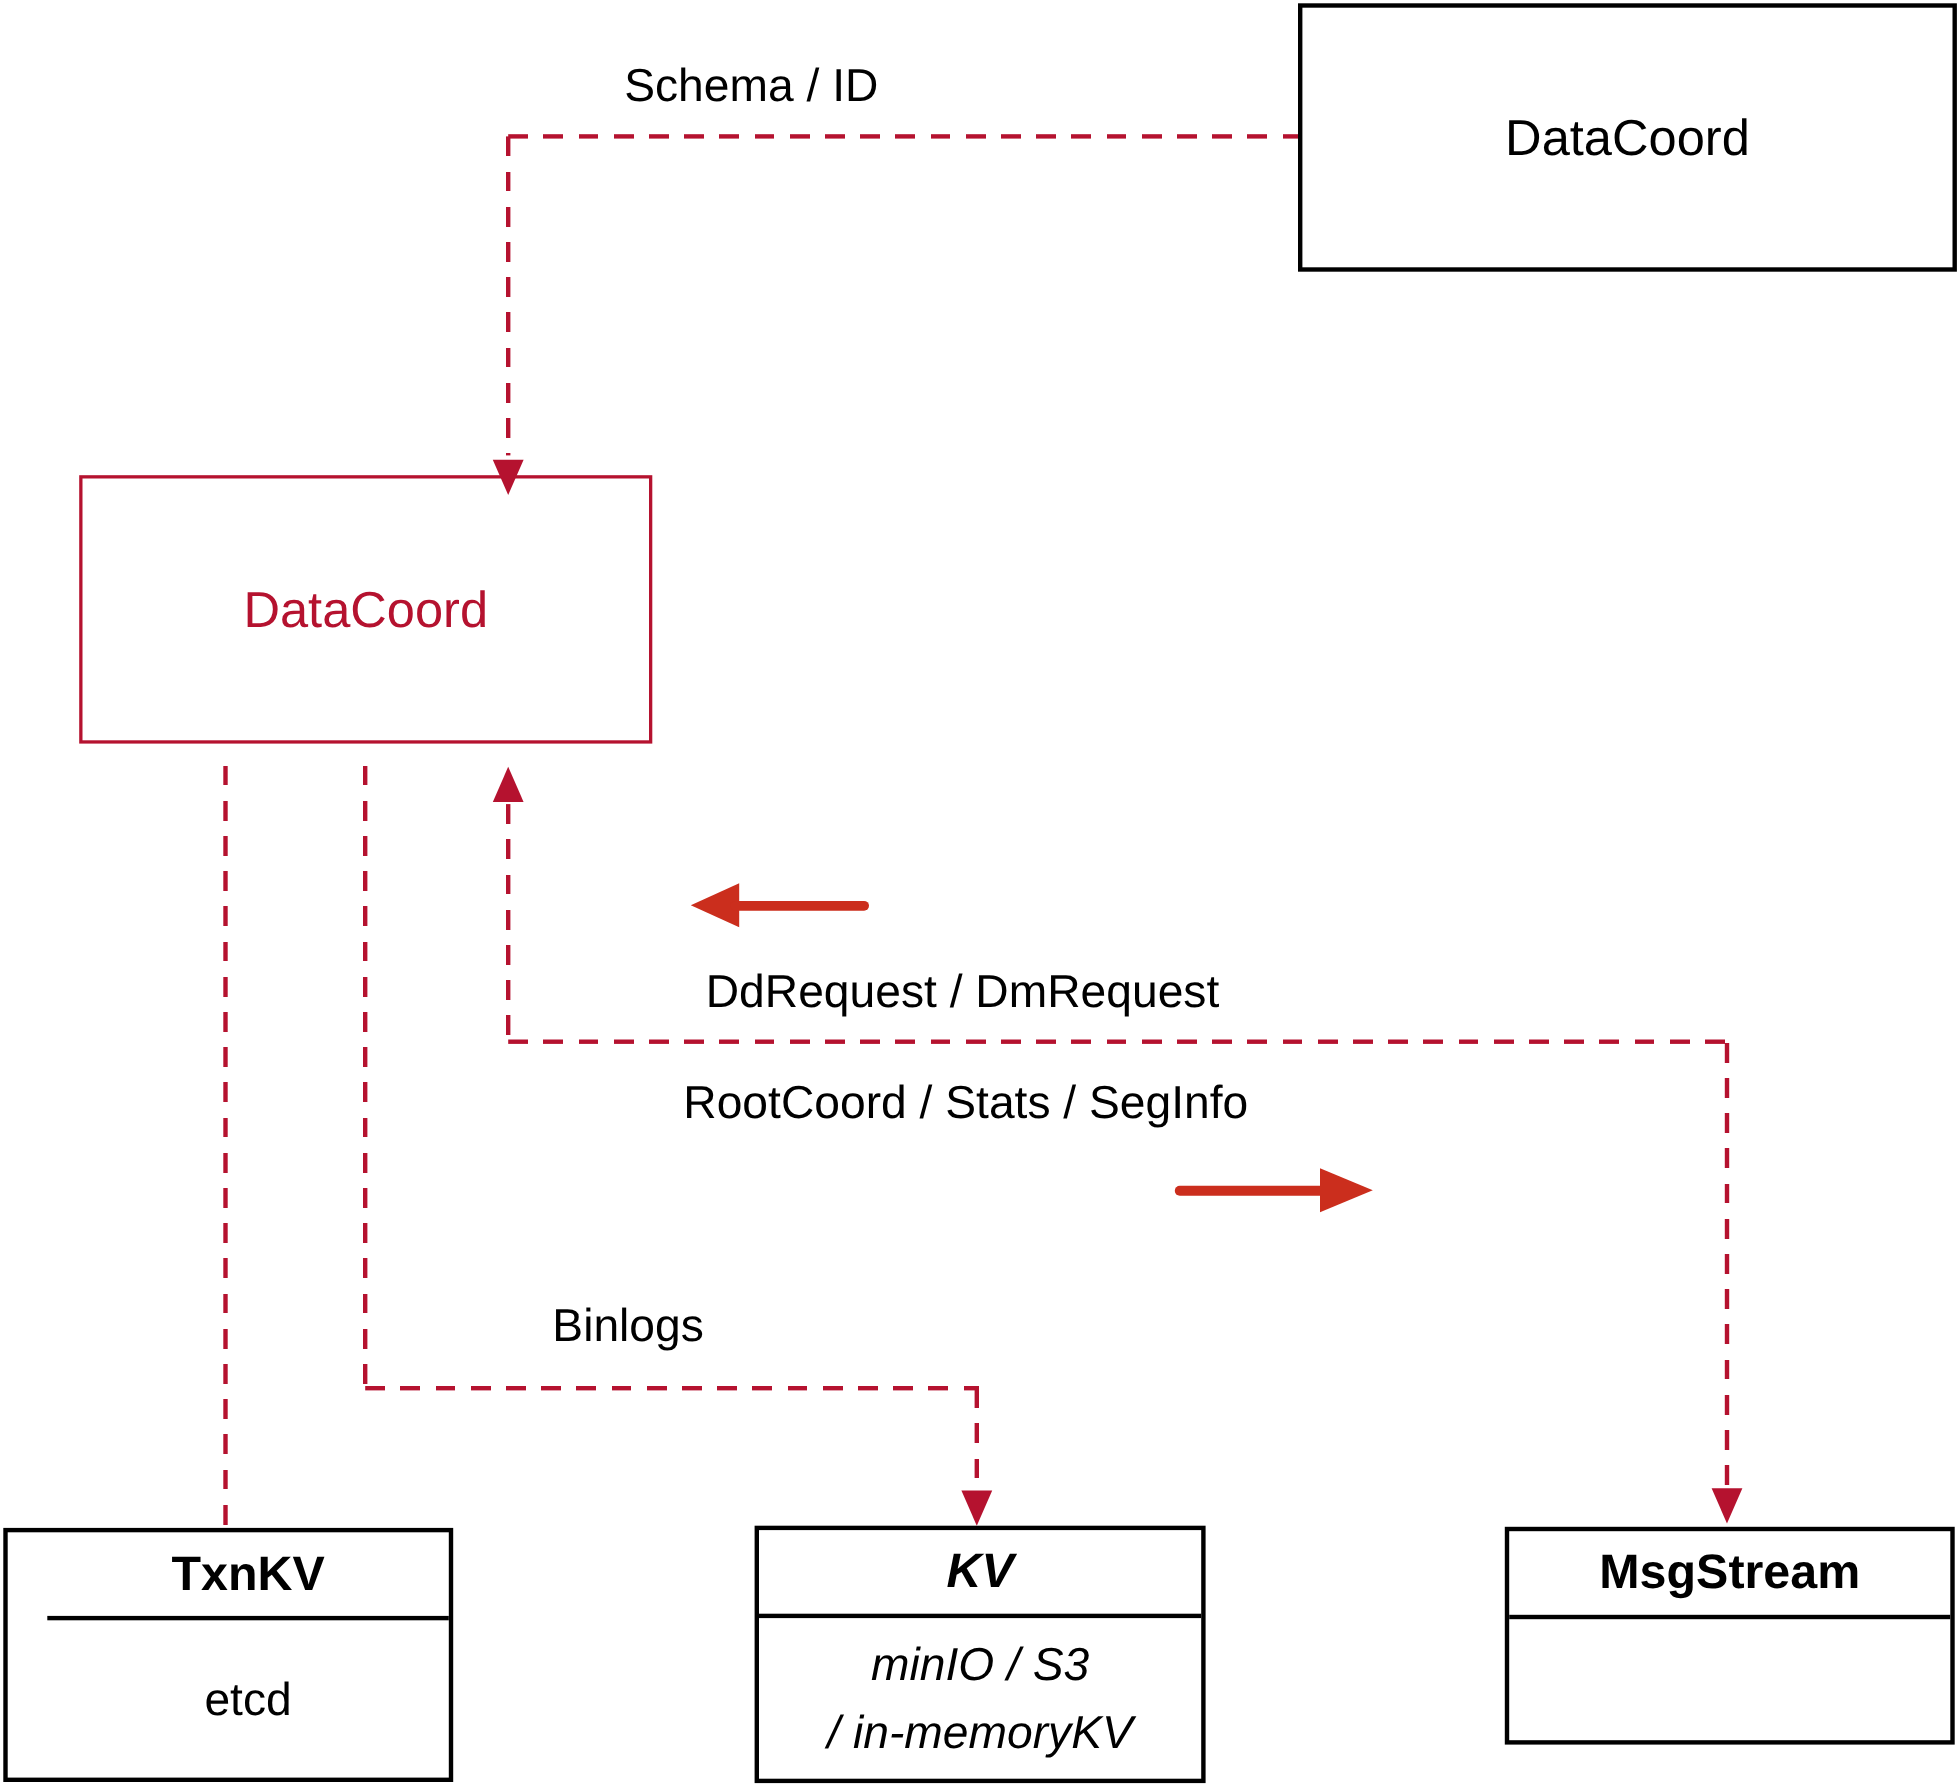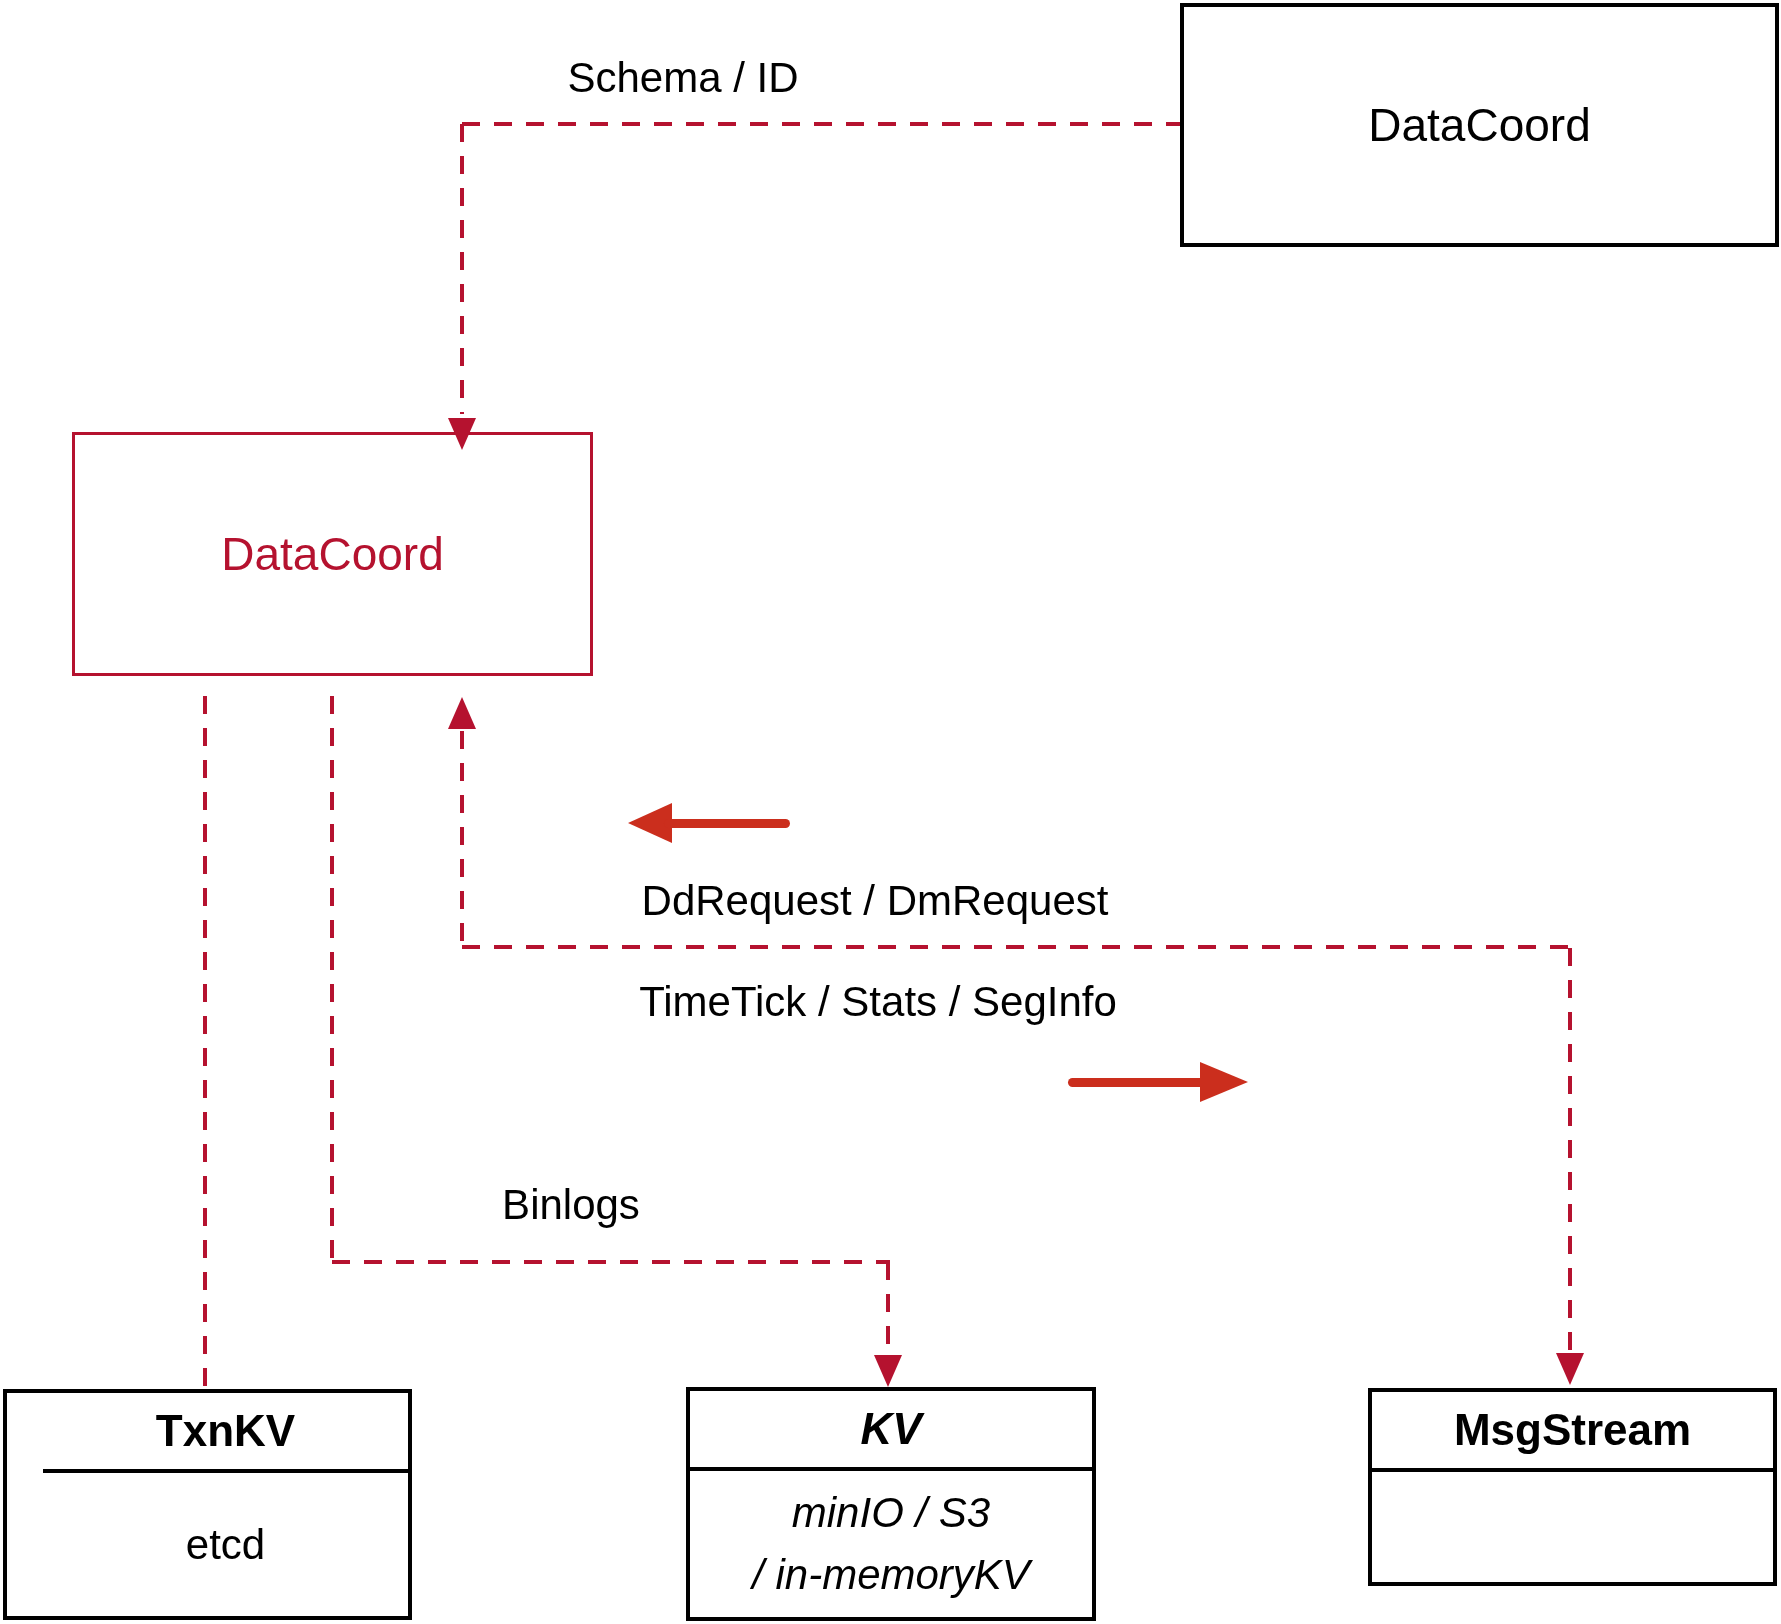--- a/index.html
+++ b/index.html
@@ -209,16 +209,16 @@
     <div class="sa-head-left"></div>
     <div class="sa-shaft"></div>
   </div>
   <div class="solid-arrow" id="sa-right">
     <div class="sa-shaft"></div>
     <div class="sa-head-right"></div>
   </div>
 
   <span class="elabel" id="l-schema">Schema / ID</span>
   <span class="elabel" id="l-dd">DdRequest / DmRequest</span>
-  <span class="elabel" id="l-tt">TimeTick / Stats / SegInfo</span>
+  <span class="elabel" id="l-tt">RootCoord / Stats / SegInfo</span>
   <span class="elabel" id="l-bin">Binlogs</span>
 
 </div>
 
 </body></html>

